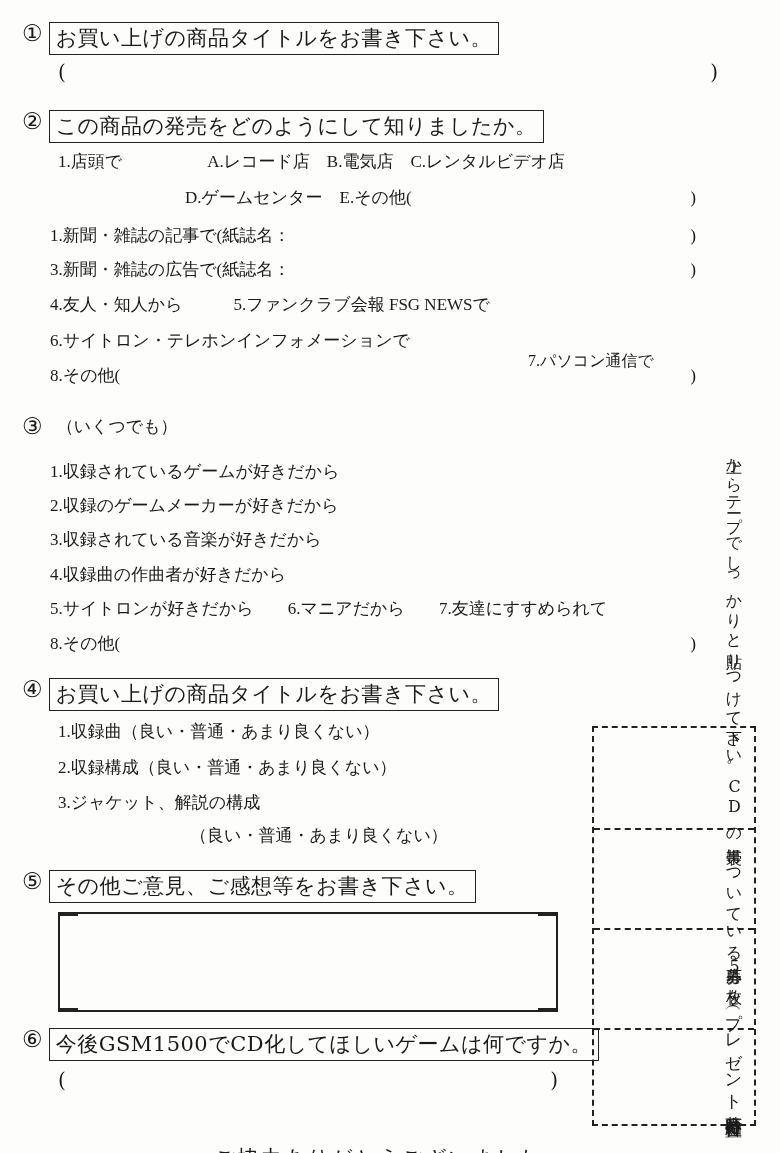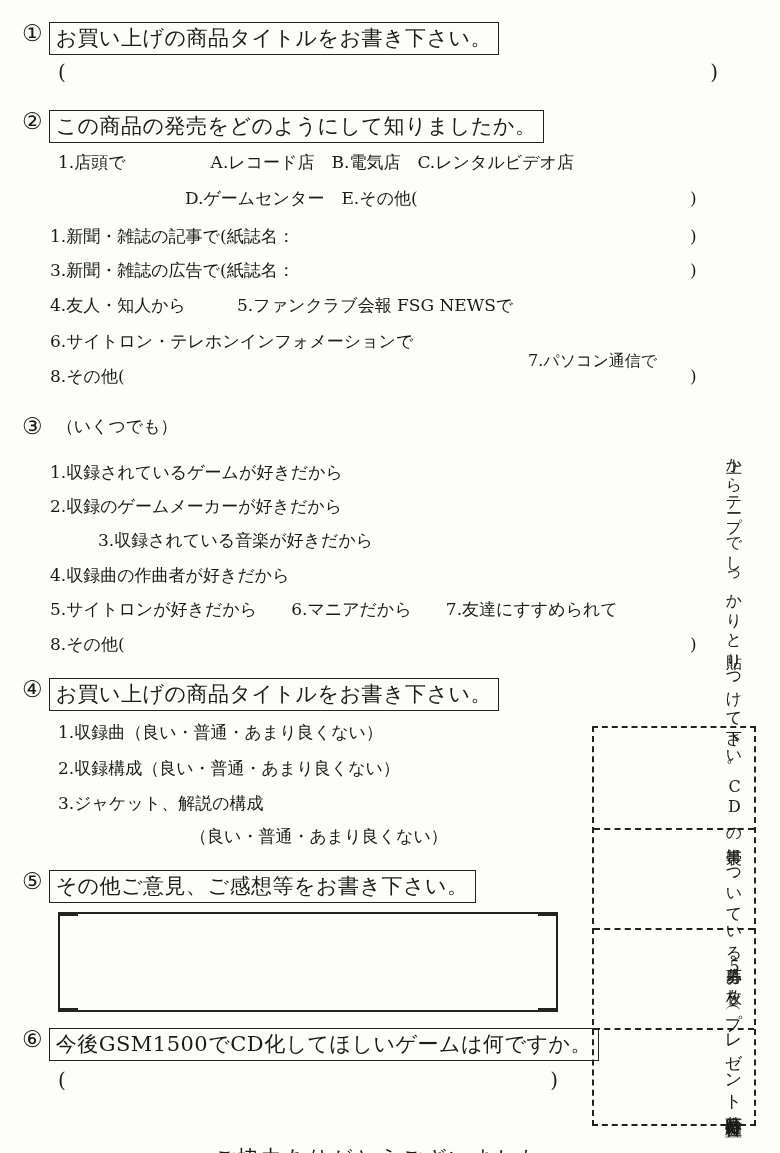--- a/index.html
+++ b/index.html
@@ -47,20 +47,21 @@
     margin-left: 8px;
     align-self: center;
     white-space: nowrap;
   }
 
   .item {
     position: absolute;
     font-size: 17px;
     white-space: nowrap;
     line-height: 1.2;
+    font-family: Liberation Serif, serif;
   }
   .item.small { font-size: 16px; margin-top: 17px; }
 
   
   .paren-line {
     position: absolute;
     display: flex;
     justify-content: space-between;
     font-size: 20px;
   }
@@ -172,21 +173,21 @@
     <span>)</span>
   </div>
 
   <div class="qrow" style="left:22px; top:415px;">
     <span class="qnum">③</span>
     <span class="aside">（いくつでも）</span>
   </div>
 
   <div class="item" style="left:50px; top:462px;">1.収録されているゲームが好きだから</div>
   <div class="item" style="left:50px; top:496px;">2.収録のゲームメーカーが好きだから</div>
-  <div class="item" style="left:50px; top:530px;margin-left:48px;">3.収録されている音楽が好きだから</div>
+  <div class="item" style="left:50px; top:530px;">3.収録されている音楽が好きだから</div>
   <div class="item" style="left:50px; top:565px;">4.収録曲の作曲者が好きだから</div>
   <div class="item" style="left:50px; top:599px;">5.サイトロンが好きだから　　6.マニアだから　　7.友達にすすめられて</div>
   <div class="item" style="left:50px; top:634px;">8.その他(</div>
   <div class="paren-line small" style="left:690px; top:634px; width:12px;">
     <span>)</span>
   </div>
 
   <div class="qrow" style="left:22px; top:678px;">
     <span class="qnum">④</span>
     <span class="qbox">お買い上げの商品タイトルをお書き下さい。</span>

